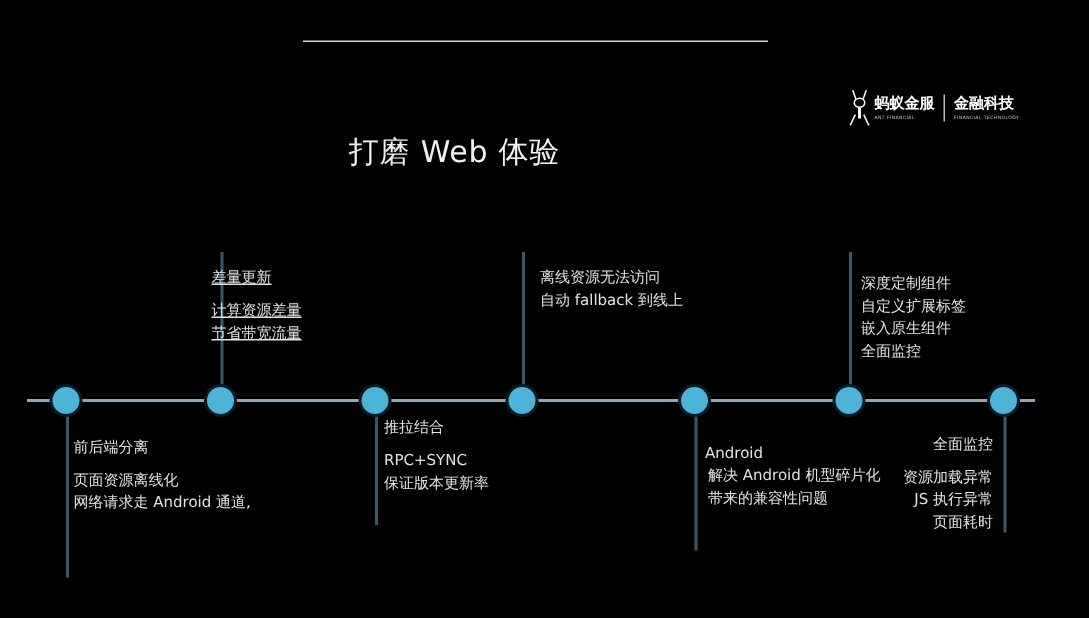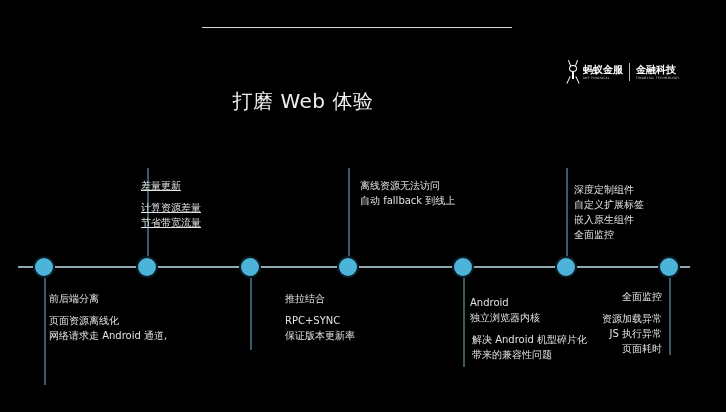--- a/index.html
+++ b/index.html
@@ -78,34 +78,33 @@
   <div>页面资源离线化</div>
   <div>网络请求走 Android 通道,</div>
 </div>
 
 <div class="label" style="left:141px; top:178px;text-decoration:underline;">
   <div class="hd">差量更新</div>
   <div>计算资源差量</div>
   <div>节省带宽流量</div>
 </div>
 
-<div class="label" style="left:256px; top:291px;margin-left:29px;">
+<div class="label" style="left:256px; top:278px;">
   <div class="hd">推拉结合</div>
   <div>RPC+SYNC</div>
   <div>保证版本更新率</div>
 </div>
 
 <div class="label" style="left:360px; top:178px;">
   <div>离线资源无法访问</div>
   <div>自动 fallback 到线上</div>
 </div>
 
 <div class="label" style="left:470px; top:295px;">
   <div>Android</div>
-  <div class="hd">独立浏览器内核</div>
   <div style="padding-left:2px;">解决 Android 机型碎片化</div>
   <div style="padding-left:2px;">带来的兼容性问题</div>
 </div>
 
 <div class="label" style="left:574px; top:182px;">
   <div>深度定制组件</div>
   <div>自定义扩展标签</div>
   <div>嵌入原生组件</div>
   <div>全面监控</div>
 </div>

